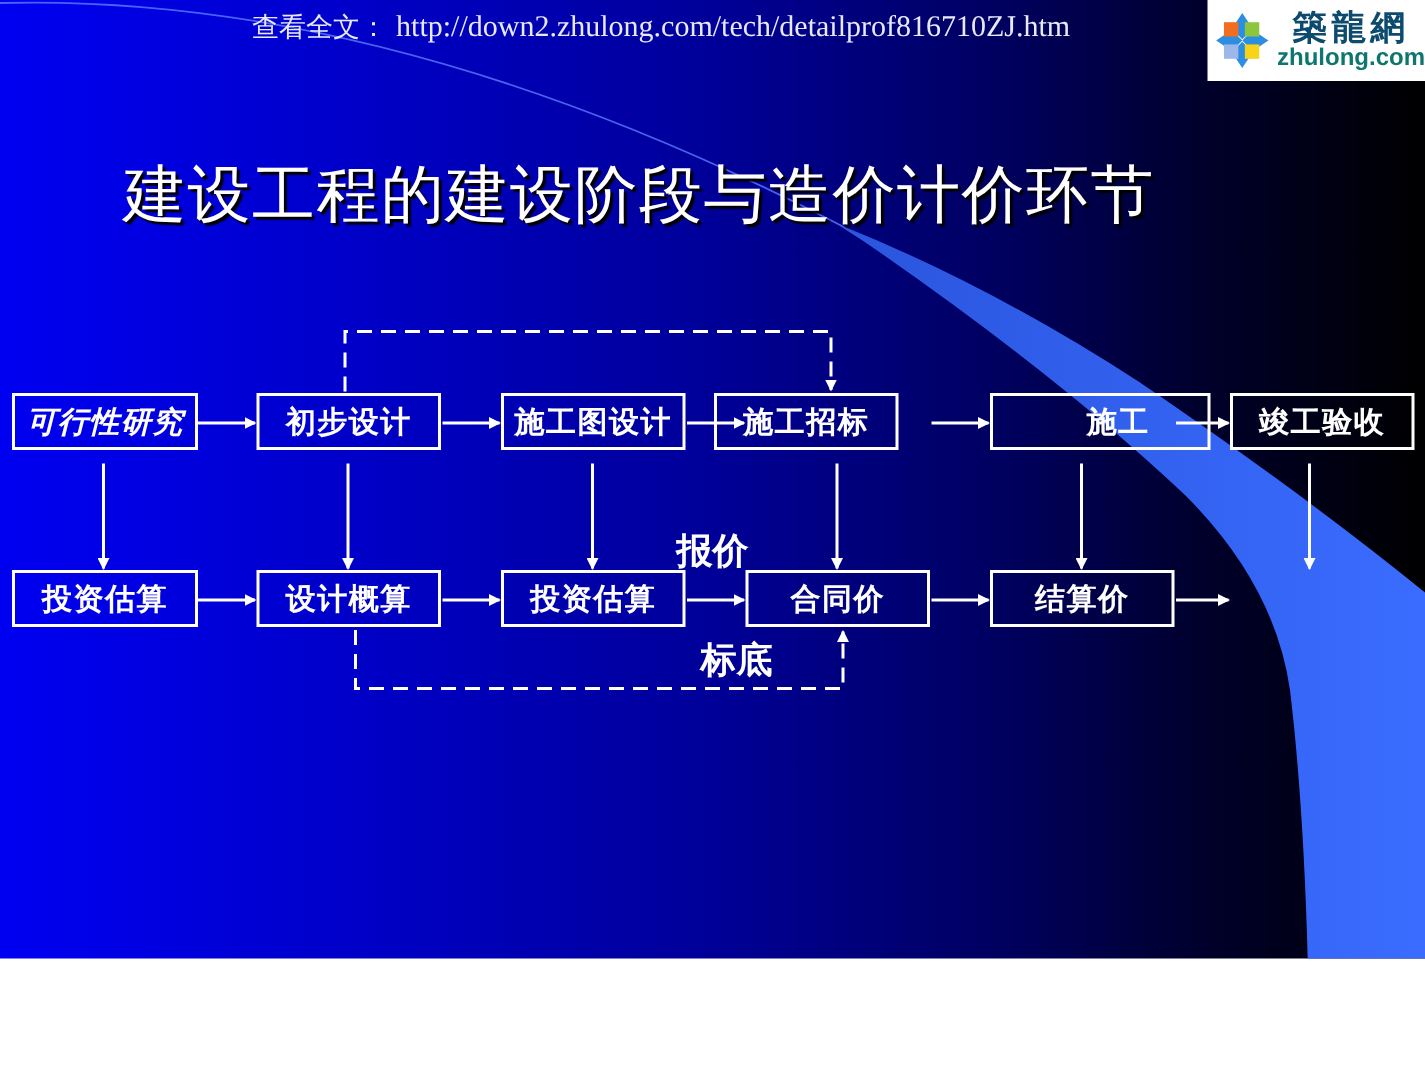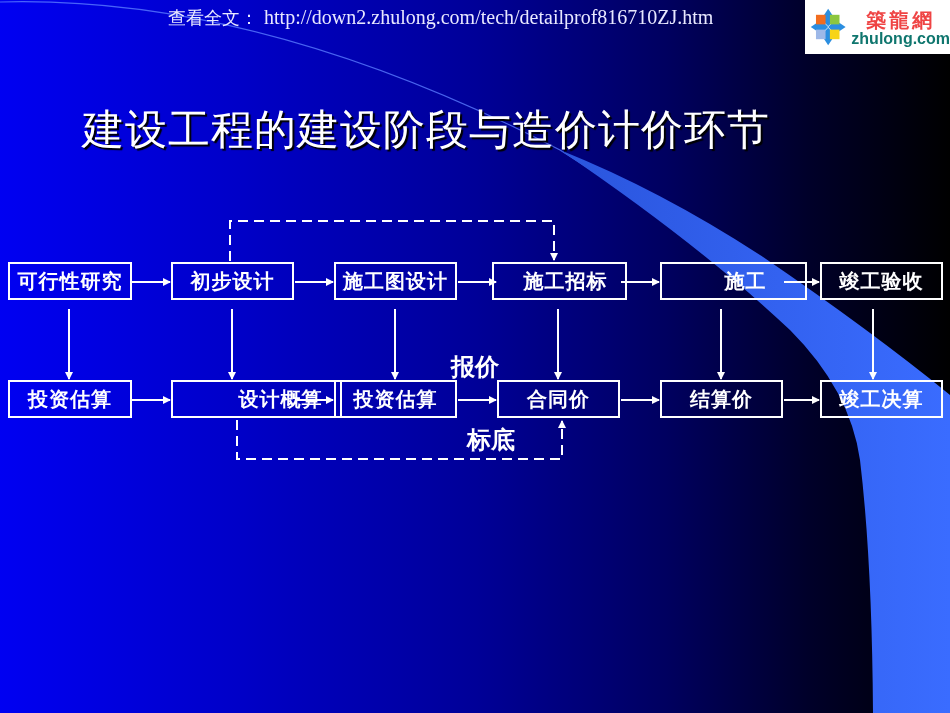--- a/index.html
+++ b/index.html
@@ -1,36 +1,36 @@
 <!DOCTYPE html>
 <html><head>
 <meta charset="utf-8">
 <style>
   html, body { margin: 0; padding: 0; }
   body { width: 950px; height: 713px; overflow: hidden; }
   #slide {
-    position: relative; width: 950px; height: 713px; overflow: hidden;
+    position: relative; width: 950px; height: 639px; overflow: hidden;
     background: linear-gradient(90deg, #0000f2 0%, #0000c8 25%, #000098 50%, #000060 70%, #00002a 85%, #000000 100%);
     font-family: "DejaVu Sans", "Liberation Sans", sans-serif;
     text-align: right;
   }
   #deco { position: absolute; left: 0; top: 0; width: 950px; height: 713px; }
   .url-line {
     position: absolute; left: 168px; top: 6px; color: #e8e8ff;
     font-size: 19px; white-space: nowrap;
   }
   .url-line .label { font-family: "DejaVu Sans", sans-serif; font-size: 18px; }
   .url-line .url { font-family: "Liberation Serif", "DejaVu Serif", serif; font-size: 20px; }
   .logo {
     position: absolute; left: 805px; top: 0; width: 145px; height: 54px;
     background: #ffffff; display: flex; align-items: center;
   }
   .logo svg { margin-left: 4px; }
   .logo .logo-text { margin-left: 4px; display: flex; flex-direction: column; align-items: center; }
-  .logo .cn { font-family: Liberation Sans, sans-serif; font-weight: bold; font-size: 20px; color: #ef4444; letter-spacing: 3px; line-height: 24px; }
+  .logo .cn { font-family: Liberation Mono, monospace; font-weight: bold; font-size: 23px; color: #0c4a6e; letter-spacing: 3px; line-height: 24px; }
   .logo .en { font-family: Liberation Sans, sans-serif; font-weight: bold; font-size: 16px; color: #0f766e; line-height: 14px; }
   .title {
     position: absolute; left: 82px; top: 102px; color: #ffffff;
     font-size: 42px; white-space: nowrap; letter-spacing: 1px;
     text-shadow: 2px 2px 1px #000000;
   }
   .box {
     position: absolute; height: 34px; border: 2px solid #ffffff;
     color: #ffffff; font-size: 20px; font-weight: bold;
     display: flex; align-items: center; justify-content: center;
@@ -109,30 +109,29 @@
       <line x1="558" y1="309" x2="558" y2="379" marker-end="url(#ah)"></line>
       <line x1="721" y1="309" x2="721" y2="379" marker-end="url(#ah)"></line>
       <line x1="873" y1="309" x2="873" y2="379" marker-end="url(#ah)"></line>
 
       <path d="M230 261 L230 221 L554 221 L554 260" stroke-dasharray="10,6" marker-end="url(#ah)"></path>
 
       <path d="M237 420 L237 459 L562 459 L562 421" stroke-dasharray="10,6" marker-end="url(#ah)"></path>
     </g>
   </svg>
 
-  <div class="box" style="left:8px;top:262px;width:120px;">可行性研究</div>
+  <div class="box" style="left:8px;top:262px;width:120px;font-style:italic;">可行性研究</div>
   <div class="box" style="left:171px;top:262px;width:119px;">初步设计</div>
   <div class="box" style="left:334px;top:262px;width:119px;">施工图设计</div>
-  <div class="box" style="left:492px;top:262px;width:119px;padding-left:12px;">施工招标</div>
+  <div class="box" style="left:476px;top:262px;width:119px;">施工招标</div>
   <div class="box" style="left:660px;top:262px;width:119px;padding-left:24px;">施工</div>
   <div class="box" style="left:8px;top:380px;width:120px;">投资估算</div>
 
   <div class="box" style="left:820px;top:262px;width:119px;">竣工验收</div>
-  <div class="box" style="left:171px;top:380px;width:119px;padding-left:48px;">设计概算</div>
+  <div class="box" style="left:171px;top:380px;width:119px;">设计概算</div>
   <div class="box" style="left:334px;top:380px;width:119px;">投资估算</div>
   <div class="box" style="left:497px;top:380px;width:119px;">合同价</div>
   <div class="box" style="left:660px;top:380px;width:119px;">结算价</div>
-  <div class="box" style="left:820px;top:380px;width:119px;">竣工决算</div>
 
   <div class="side-label" style="left:451px;top:351px;">报价</div>
   <div class="side-label" style="left:451px;top:424px;margin-left:16px;">标底</div>
 
 </div>
 
 </body></html>

